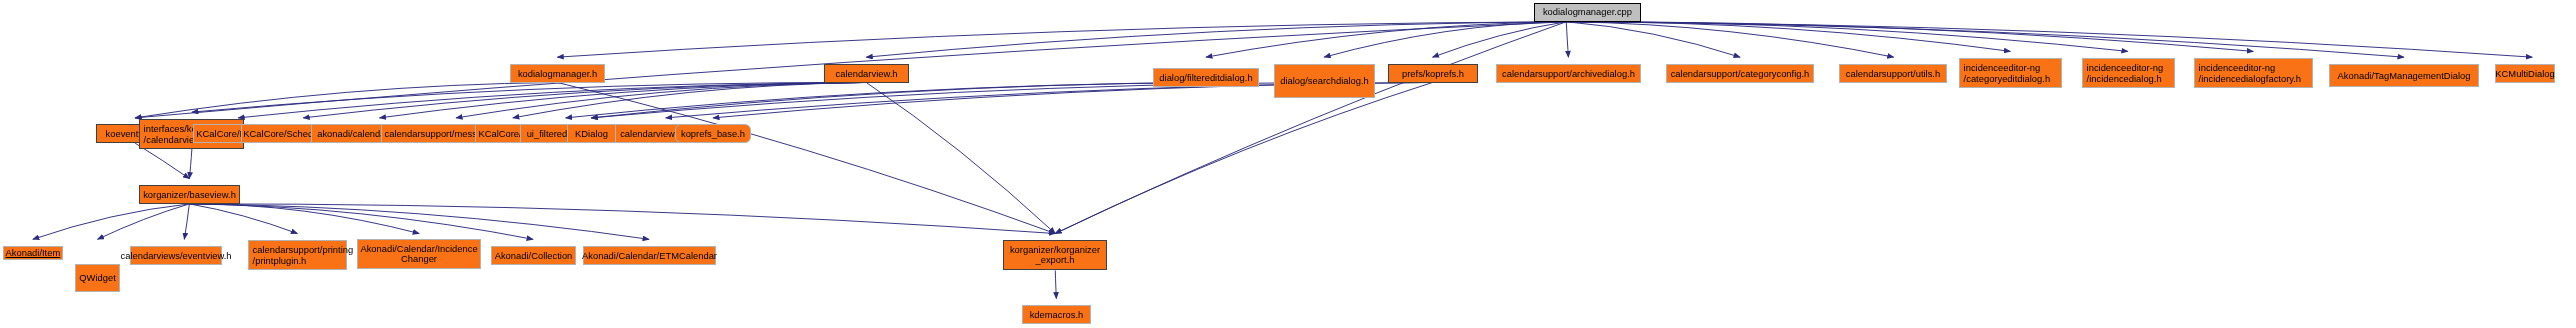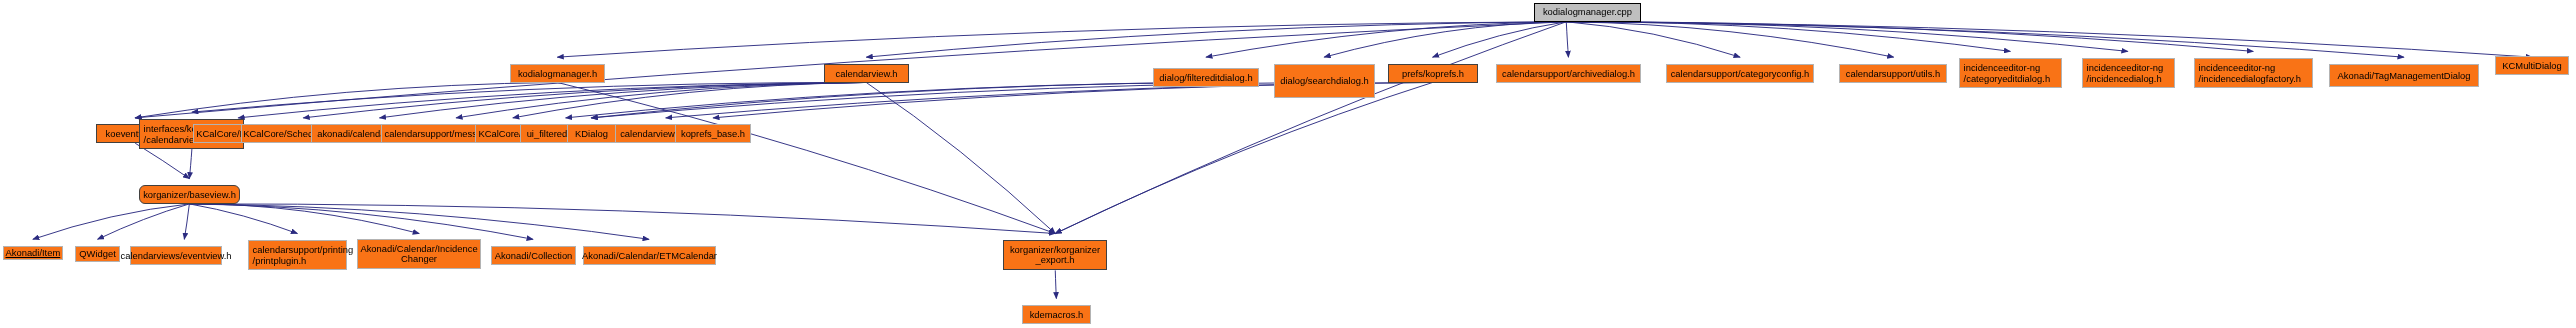--- a/index.html
+++ b/index.html
@@ -99,36 +99,36 @@
       <div class="node" style="left: 1496px; top: 64px; width: 145px; height: 19px;">calendarsupport/archivedialog.h</div>
       <div class="node" style="left: 1666px; top: 64px; width: 148px; height: 19px;">calendarsupport/categoryconfig.h</div>
       <div class="node" style="left: 1839px; top: 64px; width: 108px; height: 19px;">calendarsupport/utils.h</div>
       <div class="node two-line" style="left: 1959px; top: 58px; width: 103px; height: 30px;">incidenceeditor-ng
 /categoryeditdialog.h</div>
       <div class="node two-line" style="left: 2082px; top: 58px; width: 93px; height: 30px;">incidenceeditor-ng
 /incidencedialog.h</div>
       <div class="node two-line" style="left: 2194px; top: 58px; width: 119px; height: 30px;">incidenceeditor-ng
 /incidencedialogfactory.h</div>
       <div class="node" style="left: 2329px; top: 64px; width: 150px; height: 23px;">Akonadi/TagManagementDialog</div>
-      <div class="node" style="left: 2495px; top: 56px; width: 74px; height: 19px;">KCMultiDialog</div>
+      <div class="node" style="left: 2495px; top: 64px; width: 60px; height: 19px;">KCMultiDialog</div>
       <div class="node strong" style="left: 96px; top: 124px; width: 78px; height: 19px;">koeventview.h</div>
       <div class="node strong two-line" style="left: 139px; top: 119px; width: 105px; height: 30px;">interfaces/korganizer
 /calendarviewbase.h</div>
       <div class="node" style="left: 193px; top: 124px; width: 90px; height: 19px;">KCalCore/Incidence</div>
       <div class="node" style="left: 241px; top: 124px; width: 125px; height: 19px;">KCalCore/ScheduleMessage</div>
       <div class="node" style="left: 311px; top: 124px; width: 137px; height: 19px;">akonadi/calendar/itiphandler.h</div>
       <div class="node" style="left: 381px; top: 124px; width: 150px; height: 19px;">calendarsupport/messagewidget.h</div>
       <div class="node" style="left: 475px; top: 124px; width: 76px; height: 19px;">KCalCore/Visitor</div>
       <div class="node" style="left: 520px; top: 124px; width: 92px; height: 19px;">ui_filteredit_base.h</div>
       <div class="node" style="left: 567px; top: 124px; width: 49px; height: 19px;">KDialog</div>
       <div class="node" style="left: 615px; top: 124px; width: 101px; height: 19px;">calendarviews/prefs.h</div>
-      <div class="node" style="left: 675px; top: 124px; width: 76px; height: 19px;">koprefs_base.h</div>
-      <div class="node strong" style="left: 139px; top: 185px; width: 101px; height: 19px; border-radius: 6px;">korganizer/baseview.h</div>
+      <div class="node" style="left: 675px; top: 124px; width: 76px; height: 19px; border-radius: 6px;">koprefs_base.h</div>
+      <div class="node strong" style="left: 139px; top: 185px; width: 101px; height: 19px;">korganizer/baseview.h</div>
       <div class="node" style="left: 2.9px; top: 246px; width: 60px; height: 14px; text-decoration: underline;">Akonadi/Item</div>
-      <div class="node" style="left: 75px; top: 246px; width: 45px; height: 16px;">QWidget</div>
+      <div class="node" style="left: 75px; top: 264px; width: 45px; height: 28px;">QWidget</div>
       <div class="node" style="left: 130px; top: 246px; width: 92px; height: 19px;">calendarviews/eventview.h</div>
       <div class="node two-line" style="left: 248px; top: 240px; width: 99px; height: 30px;">calendarsupport/printing
 /printplugin.h</div>
       <div class="node" style="left: 357px; top: 239px; width: 124px; height: 30px;">Akonadi/Calendar/Incidence
 Changer</div>
       <div class="node" style="left: 491px; top: 246px; width: 85px; height: 19px;">Akonadi/Collection</div>
       <div class="node" style="left: 583px; top: 246px; width: 133px; height: 19px;">Akonadi/Calendar/ETMCalendar</div>
       <div class="node strong" style="left: 1003px; top: 240px; width: 104px; height: 30px;">korganizer/korganizer
 _export.h</div>
       <div class="node" style="left: 1022px; top: 305px; width: 69px; height: 19px;">kdemacros.h</div>

